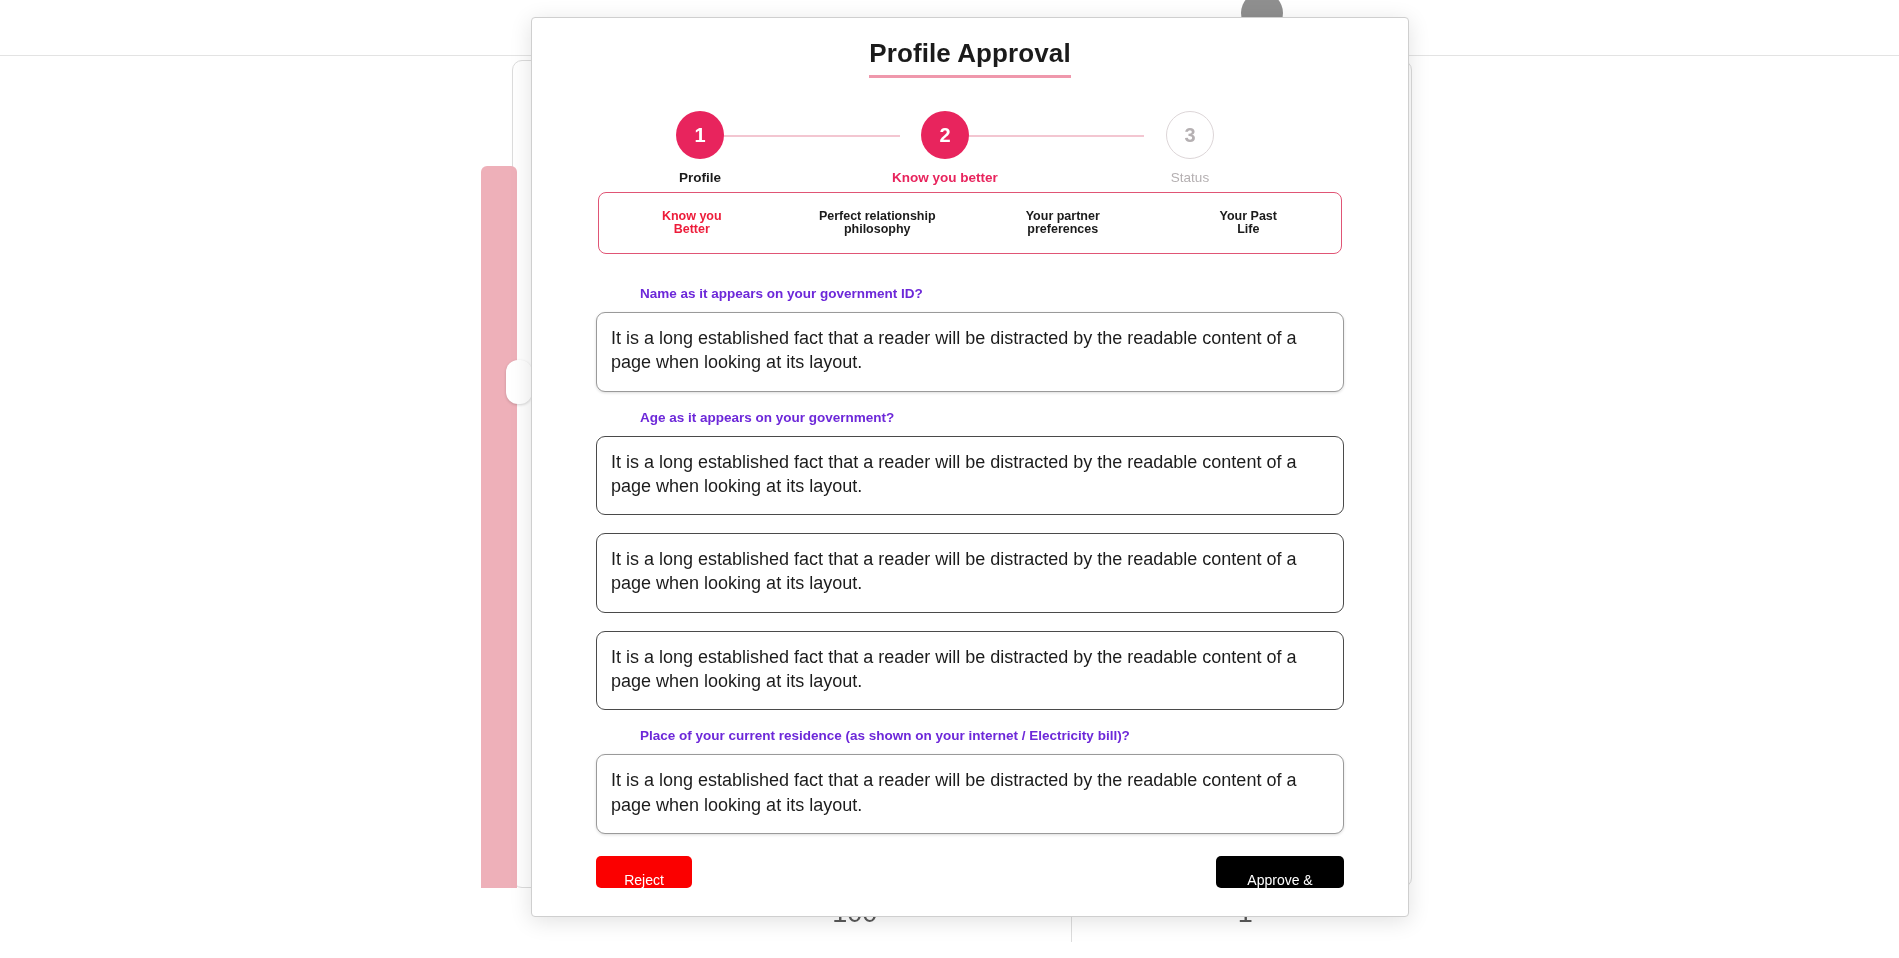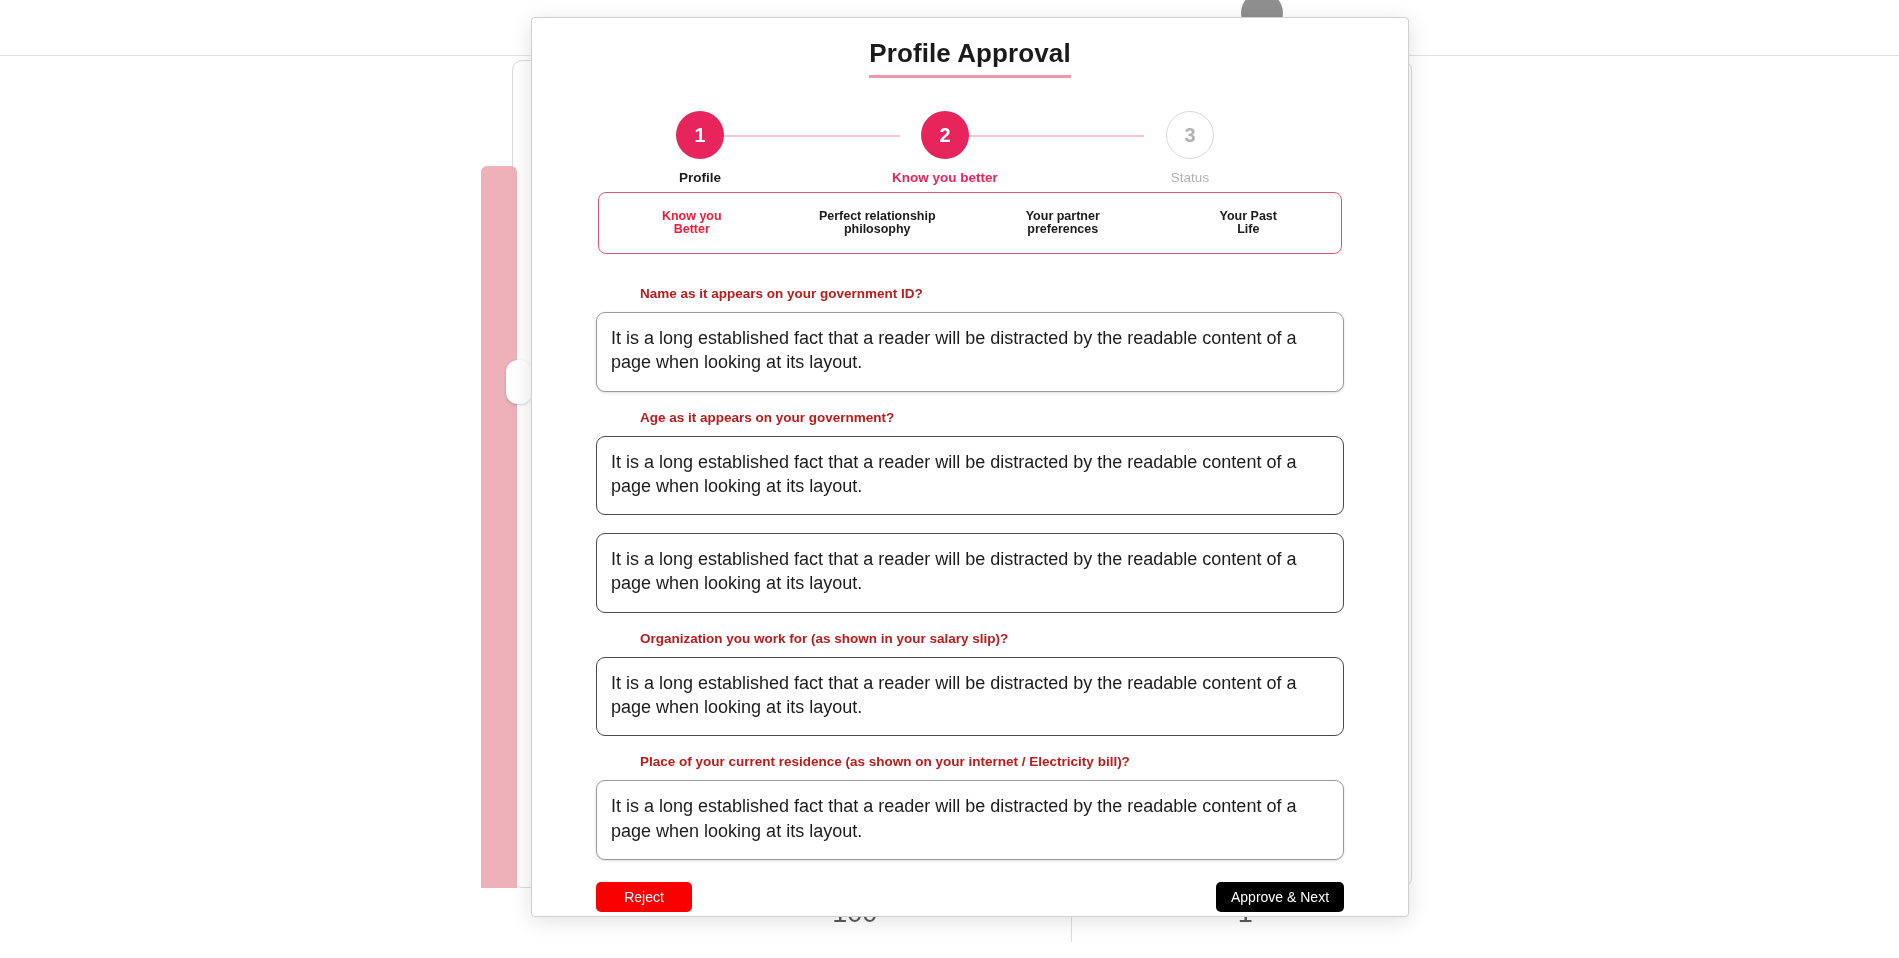--- a/index.html
+++ b/index.html
@@ -218,21 +218,21 @@
   .tab span { display: block; }
 
   
   .form {
     margin: 32px 64px 0 64px;
   }
   .field { margin-bottom: 18px; }
   .field-label {
     font-size: 13.5px;
     font-weight: 700;
-    color: #b91c1c;
+    color: #6d28d9;
     margin-bottom: 11px;
     padding-left: 44px;
   }
   .field-box {
     width: 100%;
     min-height: 58px;
     border: 1px solid #4a4a4a;
     border-radius: 9px;
     padding: 13px 14px 16px 14px;
     font-size: 18px;
@@ -257,21 +257,21 @@
     justify-content: space-between;
     align-items: center;
   }
   .btn {
     border: none;
     border-radius: 5px;
     color: #ffffff;
     font-size: 14px;
     font-family: "Liberation Sans", sans-serif;
     cursor: pointer;
-    padding: 0;
+    padding: 16px;
   }
   .btn-reject {
     width: 96px; height: 30px;
     background: #fb0000;
   }
   .btn-approve {
     width: 128px; height: 30px;
     background: #000000;
   }
 </style>
@@ -359,21 +359,20 @@
       <div class="field f2">
         <div class="field-label">Age as it appears on your government?</div>
         <div class="field-box">It is a long established fact that a reader will be distracted by the readable content of a page when looking at its layout.</div>
       </div>
 
       <div class="field f3">
         <div class="field-box">It is a long established fact that a reader will be distracted by the readable content of a page when looking at its layout.</div>
       </div>
 
       <div class="field f4">
-        <div class="field-label">Organization you work for (as shown in your salary slip)?</div>
         <div class="field-box">It is a long established fact that a reader will be distracted by the readable content of a page when looking at its layout.</div>
       </div>
 
       <div class="field f5">
         <div class="field-label">Place of your current residence (as shown on your internet / Electricity bill)?</div>
         <div class="field-box focused">It is a long established fact that a reader will be distracted by the readable content of a page when looking at its layout.</div>
       </div>
 
     </div>
 

